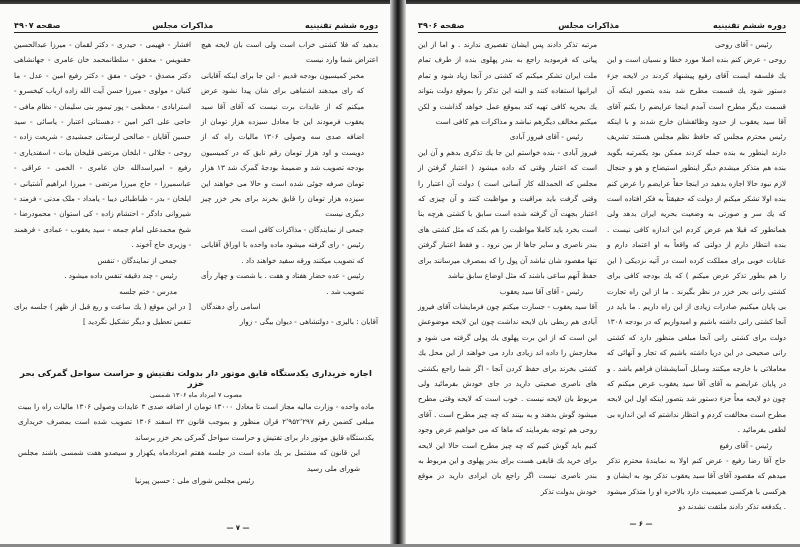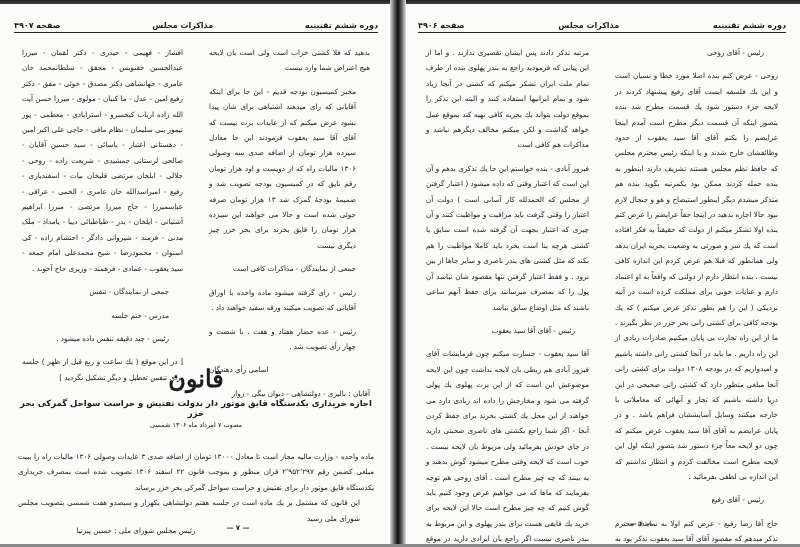--- a/index.html
+++ b/index.html
@@ -26,31 +26,31 @@
     font-size:8px; font-weight:bold;
     border-bottom:1.2px solid #222; padding-bottom:2px;
   }
   .page-left .header { left:14px; right:18px; }
   .page-right .header { left:16px; right:14px; }
   .header span { white-space:nowrap; }
   .cols { position:absolute; top:33px; display:flex; gap:10px; }
   .page-left .cols { left:14px; right:18px; height:285px; }
   .page-right .cols { left:16px; right:14px; height:455px; }
   .col { flex:1; font-size:7.2px; line-height:15.4px; text-align:justify; }
-  .col p { margin:8px; }
+  .col p { margin:0; }
   .col .speaker { padding-right:14px; }
   .col .center { text-align:left; }
   .law {
     position:absolute; left:14px; right:18px; top:360px; text-align:center;
   }
   .law-title { font-family:"DejaVu Serif", serif; font-size:24px; font-weight:bold; line-height:30px; }
   .law-sub { font-size:8.5px; font-weight:bold; margin-top:4px; }
   .law-date { font-size:6.5px; margin-top:3px; }
-  .law-body { font-size:7.2px; line-height:15.4px; text-align:justify; margin-top:20px; padding:0 4px; }
-  .law-sign { display:flex; justify-content:center; font-size:7.2px; padding:0 4px; }
+  .law-body { font-size:7.2px; line-height:15.4px; text-align:justify; margin-top:0; padding:0 4px; }
+  .law-sign { display:flex; justify-content:flex-start; font-size:7.2px; padding:0 4px; }
   .page-num { position:absolute; font-size:7px; font-weight:bold; }
   .page-left .page-num { left:0; right:0; top:520px; text-align:center; padding-left:80px; }
   .page-right .page-num { left:0; right:0; top:516px; text-align:center; padding-left:80px; }
   .bottom-edge { position:absolute; left:0; right:0; bottom:0; height:3px; background:#888; }
 </style>
 </head>
 <body>
 
 <div class="top-edge"></div>
 
@@ -67,33 +67,32 @@
       <p class="speaker">مخبر کمیسیون بودجه قدیم - این جا برای اینکه آقایانی که رای میدهند اشتباهی برای شان پیدا نشود عرض میکنم که از عایدات برت نیست که آقای آقا سید یعقوب فرمودند این جا معادل سیزده هزار تومان از اضافه صدی سه وصولی ۱۳۰۶ مالیات راه که از دویست و اود هزار تومان رقم نایق که در کمیسیون بودجه تصویب شد و ضمیمهٔ بودجهٔ گمرک شد ۱۳ هزار تومان صرفه جوئی شده است و حالا می خواهند این سیزده هزار تومان را قایق بخرند برای بحر خزر چیز دیگری نیست</p>
       <p class="speaker">جمعی از نمایندگان - مذاکرات کافی است</p>
       <p class="speaker">رئیس - رای گرفته میشود ماده واحده با اوراق آقایانی که تصویب میکنند ورقه سفید خواهند داد .</p>
       <p class="speaker">رئیس - عده حضار هفتاد و هفت . با شصت و چهار رأی تصویب شد .</p>
       <p class="center">اسامی رأي دهندگان</p>
       <p>آقایان : بالیزی - دولتشاهی - دیوان بیگی - زوار</p>
     </div>
     <div class="col">
       <p>افشار - فهیمی - حیدری - دکتر لقمان - میرزا عبدالحسین حقنویس - محقق - سلطانمحمد خان عامری - جهانشاهی دکتر مصدق - خوئی - مفق - دکتر رفیع امین - عدل - ما کنیان - مولوی - میرزا حسن آیت الله زاده ارباب کیخسرو - استرابادی - معظمی - پور تیمور بنی سلیمان - نظام مافی - حاجی علی اکبر امین - دهستانی اعتبار - یاسائی - سید حسین آقایان - صالحی لرستانی جمشیدی - شریعت زاده - روحی - جلالی - ابلخان مرتضی قلیخان بیات - اسفندیاری - رفیع - امیراسدالله خان عامری - الخمی - عراقی - عباسمیرزا - حاج میرزا مرتضی - میرزا ابراهیم آشتیانی - ایلخان - بدر - طباطبائی دیبا - یامداد - ملک مدنی - فرمند - شیروانی دادگر - احتشام زاده - کی استوان - محمودرضا - شیخ محمدعلی امام جمعه - سید یعقوب - عمادی - فرهمند - وزیری حاج آخوند .</p>
       <p class="speaker">جمعی از نمایندگان - تنفس</p>
+      <p class="speaker">رئیس - چند دقیقه تنفس داده میشود .</p>
       <p class="speaker">مدرس - ختم جلسه</p>
-      <p class="speaker">رئیس - چند دقیقه تنفس داده میشود .</p>
       <p>[ در این موقع ( یك ساعت و ربع قبل از ظهر ) جلسه برای تنفس تعطیل و دیگر تشکیل نگردید ]</p>
     </div>
   </div>
 
   <div class="law">
-    <div class="law-title">قانون</div>
     <div class="law-sub">اجازه خریداری یکدستگاه قایق موتور دار بدولت تفتیش و حراست سواحل گمرکی بحر خزر</div>
     <div class="law-date">مصوب ۷ امرداد ماه ۱۳۰۶ شمسی</div>
     <div class="law-body">
       <p style="margin:0">ماده واحده - وزارت مالیه مجاز است تا معادل ۱۳۰۰۰ تومان از اضافه صدی ۳ عایدات وصولی ۱۳۰۶ مالیات راه را ببیت مبلغی کضمن رقم ۲٬۹۵۲٬۲۹۷ قران منظور و بموجب قانون ۲۲ اسفند ۱۳۰۶ تصویب شده است بمصرف خریداری یکدستگاه قایق موتور دار برای تفتیش و حراست سواحل گمرکی بحر خزر برساند</p>
-      <p style="margin:0;padding-right:14px">این قانون که مشتمل بر یك ماده است در جلسه هفتم دولتشاهی یکهزار و سیصدو هفت شمسی بتصویب مجلس شورای ملی رسید</p>
+      <p style="margin:0;padding-right:14px">این قانون که مشتمل بر یك ماده است در جلسه هفتم امردادماه یکهزار و سیصدو هفت شمسی باشند مجلس شورای ملی رسید</p>
     </div>
     <div class="law-sign">
       <span style="padding-right:120px">رئیس مجلس شورای ملی : حسین پیرنیا</span>
     </div>
   </div>
 
   <div class="page-num">— ۷ —</div>
 </div>
 
 <div class="page page-right">
@@ -105,20 +104,21 @@
 
   <div class="cols">
     <div class="col">
       <p class="speaker">رئیس - آقای روحی</p>
       <p>روحی - عرض کنم بنده اصلا مورد خطا و نسیان است و این یك فلسفه ایست آقای رفیع پیشنهاد کردند در لایحه جزء دستور شود یك قسمت مطرح شد بنده بتصور اینکه آن قسمت دیگر مطرح است آمدم اینجا عرایضم را بکنم آقای آقا سید یعقوب از حدود وظائفشان خارج شدند و با اینکه رئیس محترم مجلس که حافظ نظم مجلس هستند تشریف دارند اینطور به بنده حمله کردند ممکن بود یکمرتبه بگوید بنده هم متذکر میشدم دیگر اینطور استیضاح و هو و جنجال لازم نبود حالا اجازه بدهید در اینجا حقاً عرایضم را عرض کنم بنده اولا تشکر میکنم از دولت که حقیقتاً به فکر افتاده است که یك سر و صورتی به وضعیت بحریه ایران بدهد ولی همانطور که قبلا هم عرض کردم این اندازه کافی نیست . بنده انتظار دارم از دولتی که واقعاً به او اعتماد دارم و عنایات خوبی برای مملکت کرده است در آتیه نزدیکی ( این را هم بطور تذکر عرض میکنم ) که یك بودجه کافی برای کشتی رانی بحر خزر در نظر بگیرند . ما از این راه تجارت بی پایان میکنیم صادرات زیادی از این راه داریم . ما باید در آنجا کشتی رانی داشته باشیم و امیدواریم که در بودجه ۱۳۰۸ دولت برای کشتی رانی آنجا مبلغی منظور دارد که کشتی رانی صحیحی در این دریا داشته باشیم که تجار و آنهائی که معاملاتی با خارجه میکنند وسایل آسایششان فراهم باشد . و در پایان عرایضم به آقای آقا سید یعقوب عرض میکنم که چون دو لایحه معاً جزء دستور شد بتصور اینکه اول این لایحه مطرح است مخالفت کردم و انتظار نداشتم که این اندازه بی لطفی بفرمائید .</p>
       <p class="speaker">رئیس - آقای رفیع</p>
       <p>حاج آقا رضا رفیع - عرض کنم اولا به نمایندهٔ محترم تذکر میدهم که مقصود آقای آقا سید یعقوب تذکر بود به ایشان و هرکسی با هرکسی صمیمیت دارد بالاخره او را متذکر میشود . یکدفعه تذکر دادند ملتفت نشدند دو</p>
     </div>
     <div class="col">
       <p>مرتبه تذکر دادند پس ایشان تقصیری ندارند . و اما از این پیانی که فرمودید راجع به بندر پهلوی بنده از طرف تمام ملت ایران تشکر میکنم که کشتی در آنجا زیاد شود و تمام ایرانیها استفاده کنند و البته این تذکر را بموقع دولت بتواند یك بحریه کافی تهیه کند بموقع عمل خواهد گذاشت و لکن میکنم مخالف دیگرهم نباشد و مذاکرات هم کافی است</p>
+      <p class="speaker">رئیس - آقای فیروز آبادی</p>
       <p>فیروز آبادی - بنده خواستم این جا یك تذکری بدهم و آن این است که اعتبار وقتی که داده میشود ( اعتبار گرفتن از مجلس که الحمدلله کار آسانی است ) دولت آن اعتبار را وقتی گرفت باید مراقبت و مواظبت کنند و آن چیزی که اعتبار بجهت آن گرفته شده است سابق با کشتی هرچه بنا است بخرد باید کاملا مواظبت را هم بکند که مثل کشتی های بندر ناصری و سایر جاها از بین نرود . و فقط اعتبار گرفتن تنها مقصود شان نباشد آن پول را که بمصرف میرسانند برای حفظ آنهم ساعی باشند که مثل اوضاع سابق نباشد</p>
       <p class="speaker">رئیس - آقای آقا سید یعقوب</p>
       <p>آقا سید یعقوب - جسارت میکنم چون فرمایشات آقای فیروز آبادی هم ربطی بان لایحه نداشت چون این لایحه موضوعش این است که از این برت پهلوی یك پولی گرفته می شود و مخارجش را داده اند زیادی دارد می خواهند از این محل یك کشتی بخرند برای حفظ کردن آنجا - اگر شما راجع بکشتی های ناصری صحبتی دارید در جای خودش بفرمائید ولی مربوط بان لایحه نیست . خوب است که لایحه وقتی مطرح میشود گوش بدهند و به بینند که چه چیز مطرح است . آقای روحی هم توجه بفرمایند که ماها که می خواهیم عرض وجود کنیم باید گوش کنیم که چه چیز مطرح است حالا این لایحه برای خرید یك قایقی هست برای بندر پهلوی و این مربوط به بندر ناصری نیست اگر راجع بان ایرادی دارید در موقع خودش بدولت تذکر</p>
     </div>
   </div>
 
   <div class="page-num">— ۶ —</div>
 </div>
 
 <div class="spine"></div>

